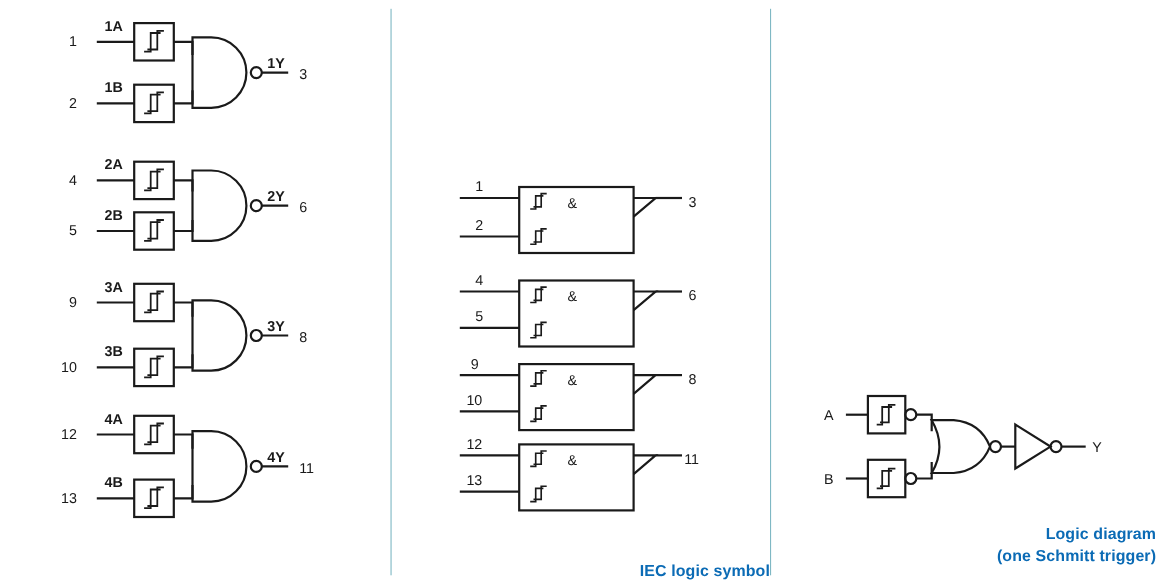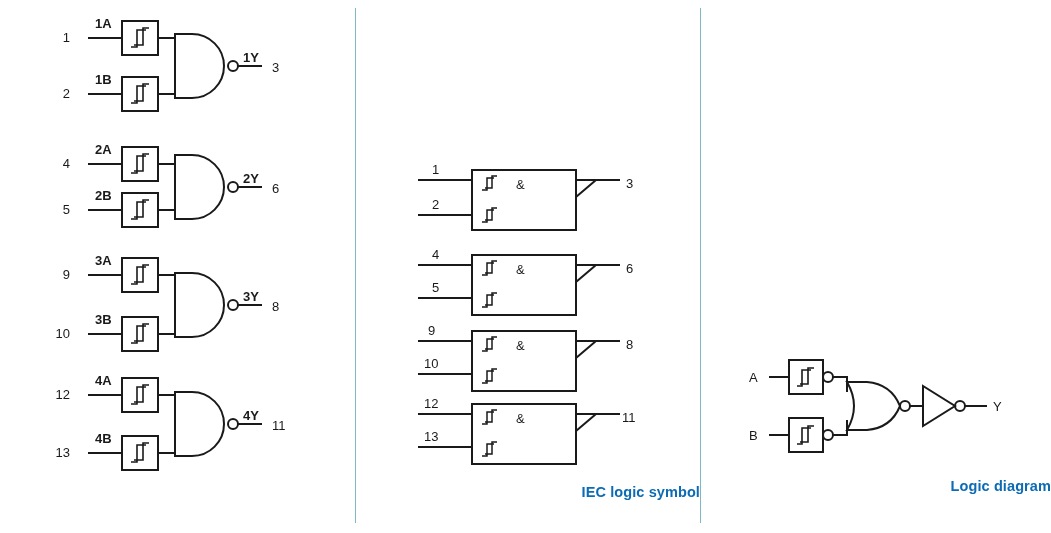--- a/index.html
+++ b/index.html
@@ -184,21 +184,21 @@
       <text class="lbl" x="68" y="368">10</text>
       <text class="lbl" x="160" y="350">&amp;</text>
       <text class="lbl" x="270" y="349">8</text>
 
       <text class="lbl" x="68" y="408">12</text>
       <text class="lbl" x="68" y="441">13</text>
       <text class="lbl" x="160" y="423">&amp;</text>
       <text class="lbl" x="266" y="422">11</text>
     </svg>
 
-    <div class="caption" style="top:484px;">
+    <div class="caption" style="top:512px;">
       <span>IEC logic symbol</span>
     </div>
   </div>
 
   <div class="divider" style="left:700px;"></div>
 
   <div class="panel" style="left:701px;width:350px;">
     <svg width="350" height="500" viewBox="0 0 350 500">
       <g fill="none" stroke="#1a1a1a" stroke-width="2">
 
@@ -224,16 +224,17 @@
         <circle cx="259" cy="406" r="5"></circle>
         <line x1="264" y1="406" x2="286" y2="406"></line>
       </g>
       <text class="lbl" x="48" y="382">A</text>
       <text class="lbl" x="48" y="440">B</text>
       <text class="lbl" x="292" y="411">Y</text>
     </svg>
 
     <div class="caption" style="top:476px;line-height:20px;">
       <span class="l2">Logic diagram</span>
+      <span class="l2">(one Schmitt trigger)</span>
     </div>
   </div>
 
 </div>
 
 </body></html>

